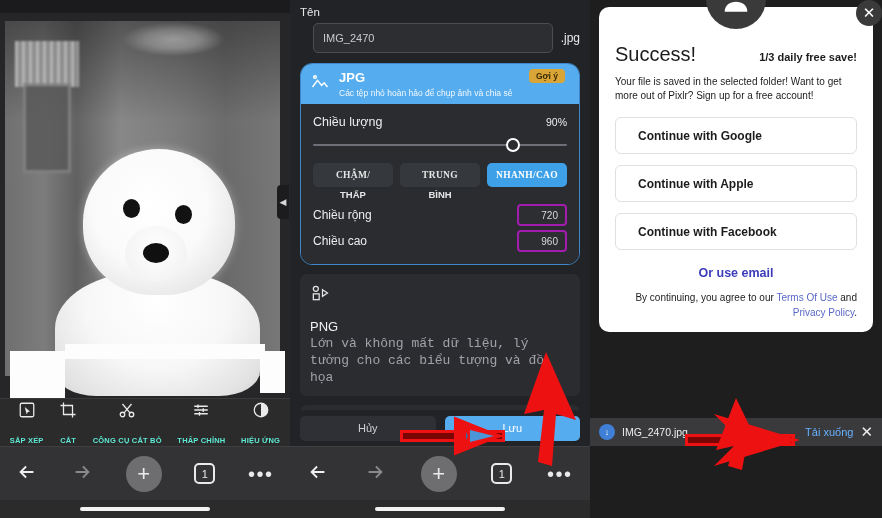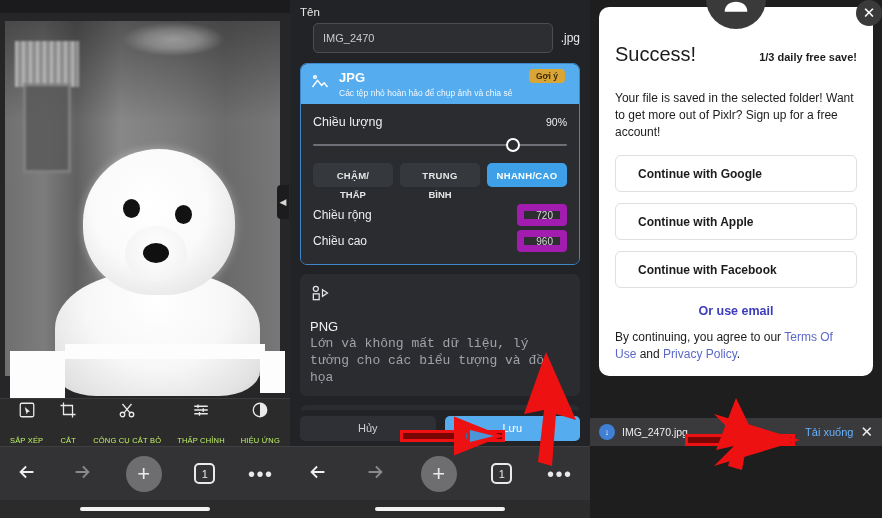--- a/index.html
+++ b/index.html
@@ -52,21 +52,21 @@
   .white-box { position: absolute; background: #fdfdfd; }
   .wb1 { left: 5px; top: 330px; width: 55px; height: 50px; }
   .wb2 { left: 60px; top: 323px; width: 200px; height: 15px; }
   .wb3 { left: 255px; top: 330px; width: 25px; height: 42px; }
   .edge-chevron { position: absolute; right: 1px; top: 172px; width: 12px; height: 34px;
     background: #1c1c1e; border-radius: 4px 0 0 4px; display: flex; align-items: center; justify-content: center;
     color: #d6d6d6; font-size: 9px; }
 
   .p1-tools { height: 48px; background: #2b2b2b; display: flex; align-items: center;
     justify-content: space-around; padding: 0 2px; border-top: 1px solid #3a3a3a; }
-  .tool { display: flex; flex-direction: column; align-items: center; gap: 13px; color: #bef264; }
+  .tool { display: flex; flex-direction: column; align-items: center; gap: 13px; color: #5eead4; font-weight: bold; }
   .tool svg { width: 18px; height: 18px; }
   .tool .lbl { font-size: 7.5px; letter-spacing: .2px; white-space: nowrap; }
 
   .navbar { height: 54px; background: #333335; display: flex; align-items: center;
     justify-content: space-around; border-top: 1px solid #3f3f41; }
   .navbar svg { width: 22px; height: 22px; }
   .nav-plus { width: 36px; height: 36px; border-radius: 50%; background: #6e6e70;
     display: flex; align-items: center; justify-content: center; color: #eaeaea; font-size: 22px; line-height: 1; }
   .nav-tabs { width: 21px; height: 21px; border: 2px solid #eaeaea; border-radius: 5px;
     display: flex; align-items: center; justify-content: center; color: #eaeaea; font-size: 11px; }
@@ -77,45 +77,45 @@
   
   .panel2 { width: 300px; height: 518px; background: #222326; position: relative;
     display: flex; flex-direction: column; }
   .p2-body { flex: 1; padding: 6px 10px 0 10px; overflow: hidden; }
   .field-label { color: #e8e8e8; font-size: 11.5px; margin-bottom: 5px; }
   .name-row { display: flex; align-items: center; gap: 8px; margin-left: 13px; }
   .name-input { flex: 1; height: 30px; background: #2c2e32; border: 1px solid #4a4d52;
     border-radius: 5px; color: #c9cace; font-size: 11px; display: flex; align-items: center; padding: 0 9px; }
   .ext { color: #e8e8e8; font-size: 12px; }
 
-  .fmt-card { margin-top: 10px; border: 1px solid #3f86c8; border-radius: 7px; overflow: hidden; }
+  .fmt-card { margin-top: 10px; border: 1px solid #3f86c8; border-radius: 12px; overflow: hidden; }
   .fmt-head { background: #55acee; padding: 6px 9px; display: flex; align-items: flex-start; gap: 9px; position: relative; }
   .fmt-head svg { width: 20px; height: 20px; flex: none; margin-top: 2px; }
   .fmt-title { color: #fff; font-size: 13px; font-weight: bold; line-height: 1.2; }
   .fmt-desc { color: #f2f8fd; font-size: 8.5px; margin-top: 2px; line-height: 1.25; }
   .badge { position: absolute; right: 14px; top: 5px; background: #d9a536; color: #3c2c06;
     font-size: 8.5px; padding: 2px 7px; border-radius: 4px; font-weight: bold; }
   .fmt-panel { background: #2a2c30; padding: 11px 12px 12px 12px; }
   .qrow { display: flex; justify-content: space-between; align-items: baseline; }
   .qlabel { color: #ededed; font-size: 12.5px; }
   .qval { color: #ededed; font-size: 10.5px; }
   .slider { margin-top: 9px; position: relative; height: 14px; }
   .slider-track { position: absolute; top: 6px; left: 0; right: 0; height: 2px; background: #6d7077; border-radius: 2px; }
   .slider-knob { position: absolute; top: 0; left: 76%; width: 14px; height: 14px; border-radius: 50%;
     border: 2px solid #ffffff; background: #2a2c30; }
   .seg { display: flex; gap: 7px; margin-top: 11px; }
   .seg-btn { flex: 1; height: 24px; border-radius: 5px; background: #35383d; color: #e6e6e6;
     font-size: 9.5px; font-weight: bold; display: flex; align-items: center; justify-content: center;
-    letter-spacing: .3px; }
+    letter-spacing: .3px; font-family: Liberation Serif, serif; }
   .seg-btn.active { background: #3ea1e8; color: #ffffff; }
   .seg-sub { display: flex; gap: 7px; margin-top: 2px; }
   .seg-sub span { flex: 1; text-align: center; color: #e6e6e6; font-size: 9.5px; font-weight: bold; }
   .dim-row { display: flex; align-items: center; justify-content: space-between; margin-top: 4px; }
   .dim-label { color: #ededed; font-size: 12px; }
-  .dim-input { width: 50px; height: 22px; background: #2c2e32; border: 7px solid #a21caf;
+  .dim-input { width: 50px; height: 22px; background: #2c2e32; border: 2px solid #a21caf;
     border-radius: 4px; color: #d8d8d8; font-size: 10px; display: flex; align-items: center;
     justify-content: flex-end; padding-right: 7px; }
 
   .fmt-alt { margin-top: 9px; background: #2a2c30; border-radius: 7px; padding: 9px 10px 9px 10px; }
   .fmt-alt svg { width: 20px; height: 20px; display: block; margin-bottom: 16px; }
   .alt-title { color: #f1f1f1; font-size: 13px; }
   .alt-desc { color: #9fa2a8; font-size: 13px; margin-top: 2px; line-height: 1.3; font-family: Liberation Mono, monospace; }
 
   .p2-actions { height: 36px; display: flex; align-items: center; gap: 9px;
     padding: 0 10px; background: #222326; position: relative; }
@@ -133,26 +133,26 @@
   .avatar { position: absolute; left: 50%; top: -38px; transform: translateX(-50%);
     width: 60px; height: 60px; border-radius: 50%; background: #3a3a3a;
     display: flex; align-items: center; justify-content: center; }
   .avatar svg { width: 34px; height: 34px; }
   .dlg-close { position: absolute; right: -9px; top: -7px; width: 26px; height: 26px;
     border-radius: 50%; background: #3a3a3a; display: flex; align-items: center;
     justify-content: center; color: #fff; font-size: 15px; }
   .dlg-head { display: flex; align-items: baseline; justify-content: space-between; }
   .dlg-title { font-size: 20px; color: #1c1c1c; }
   .dlg-counter { font-size: 11px; color: #1c1c1c; font-weight: bold; }
-  .dlg-body { margin-top: 24px; font-size: 12px; color: #1c1c1c; line-height: 1.42; }
+  .dlg-body { margin-top: 9px; font-size: 10px; color: #1c1c1c; line-height: 1.42; }
   .oauth { margin-top: 14px; display: flex; flex-direction: column; gap: 11px; }
   .oauth-btn { height: 37px; border: 1px solid #e0e0e0; border-radius: 6px; background: #fff;
     display: flex; align-items: center; padding-left: 22px; font-size: 12px; font-weight: bold; color: #1c1c1c; }
   .or-email { margin-top: 16px; text-align: center; color: #3d3dbb; font-size: 12.5px; font-weight: bold; }
-  .terms { margin-top: 11px; text-align: left; font-size: 12px; color: #1c1c1c; line-height: 1.45; }
+  .terms { margin-top: 11px; text-align: right; font-size: 10px; color: #1c1c1c; line-height: 1.45; }
   .terms a { color: #5a68c8; text-decoration: none; }
 
   .dl-bar { position: absolute; left: 0; right: 0; bottom: 72px; height: 28px; background: #3a3a3c;
     display: flex; align-items: center; padding: 0 9px; gap: 7px; }
   .dl-icon { width: 16px; height: 16px; border-radius: 50%; background: #3f7fd6;
     display: flex; align-items: center; justify-content: center; color: #fff; font-size: 9px; }
   .dl-name { color: #ededed; font-size: 10.5px; white-space: nowrap; }
   .dl-size { color: #b9b9bb; font-size: 9px; flex: 1; }
   .dl-action { color: #66b2ff; font-size: 11px; }
   .dl-x { color: #ededed; font-size: 15px; }

